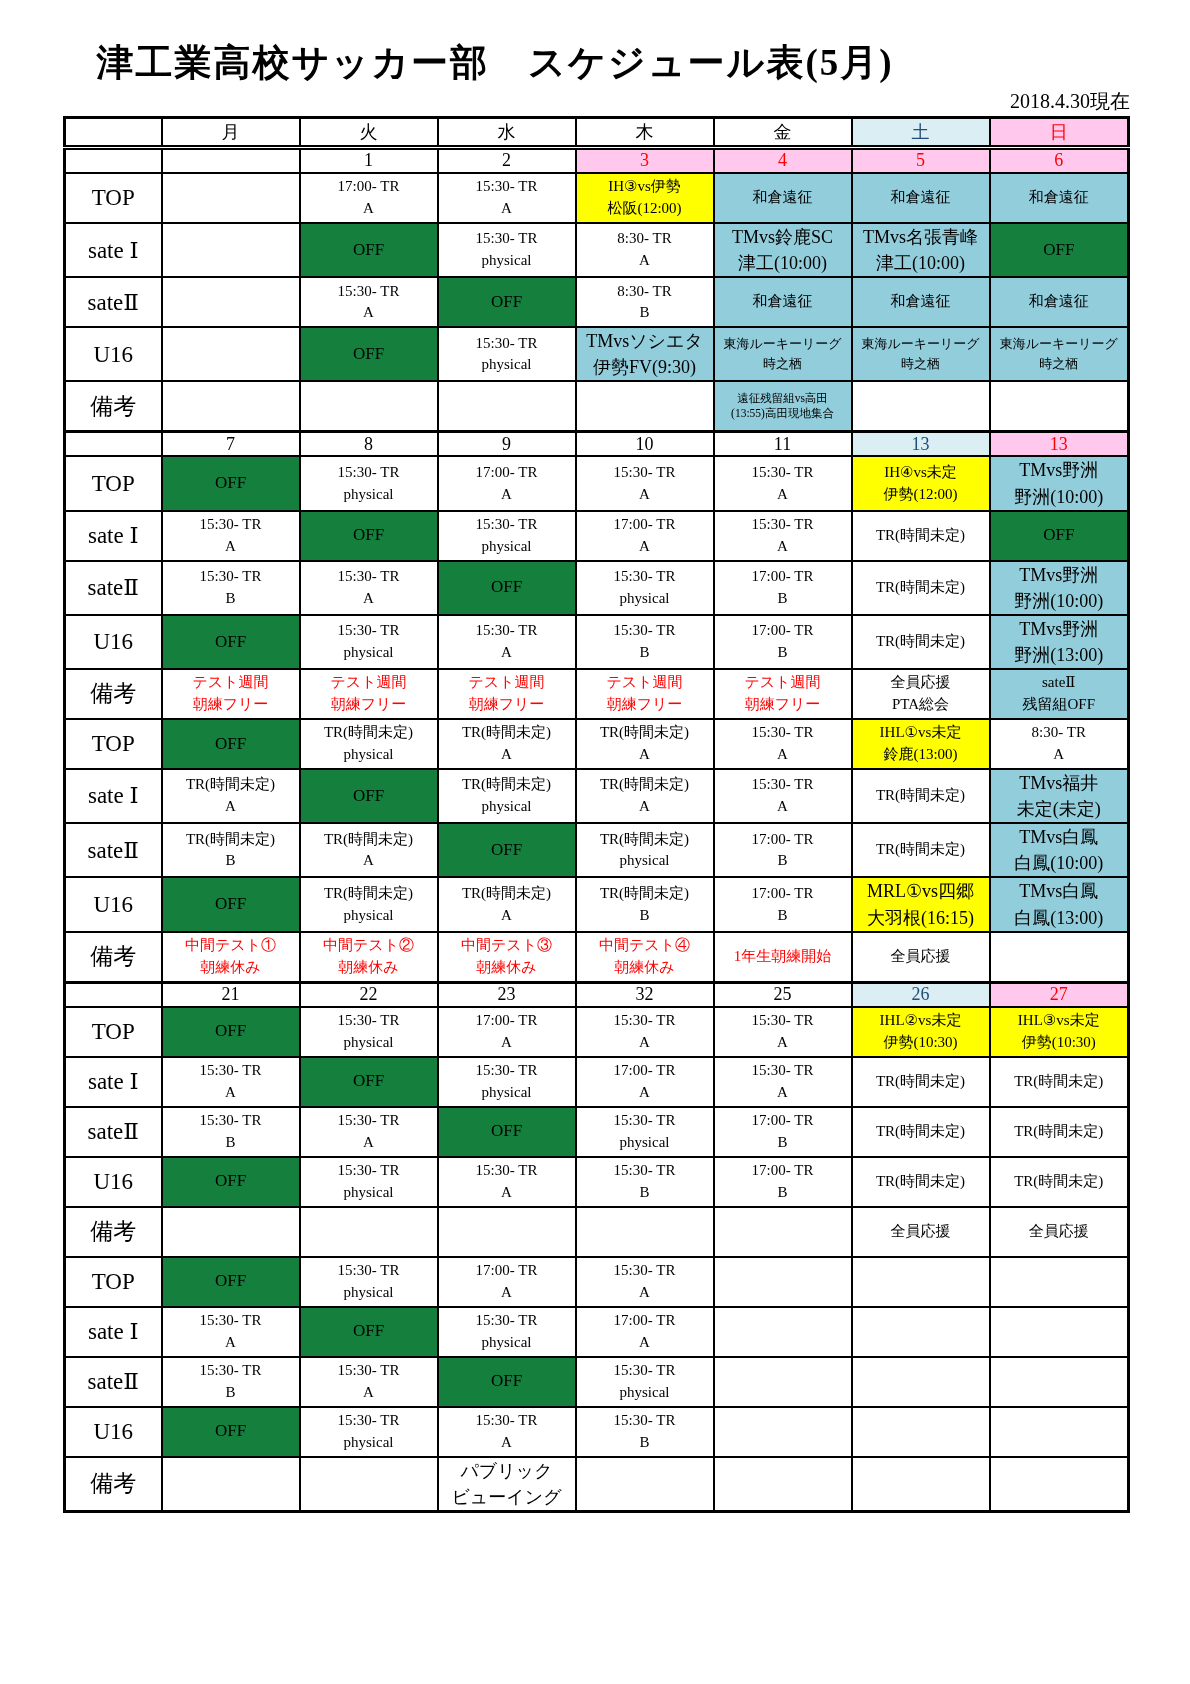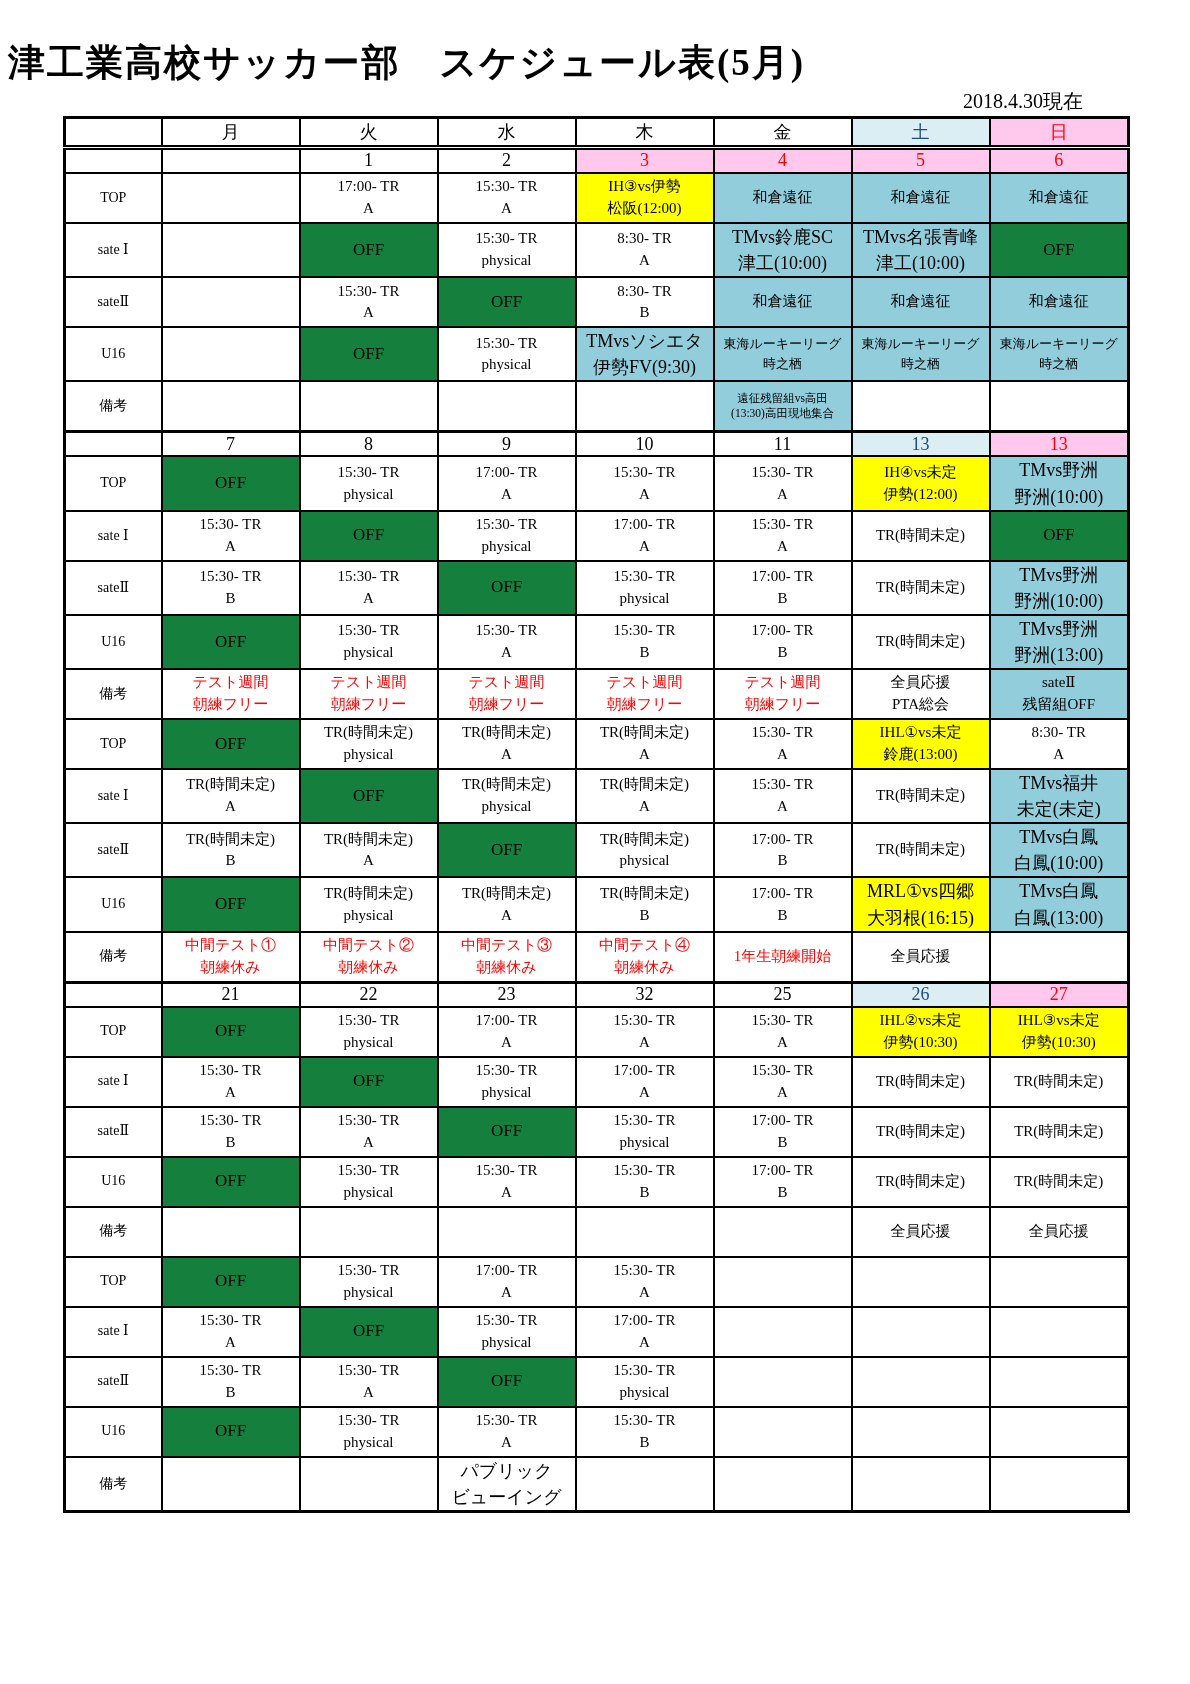--- a/index.html
+++ b/index.html
@@ -1,41 +1,42 @@
 <!DOCTYPE html>
 <html><head>
 <meta charset="utf-8">
 <style>
   html,body{margin:0;padding:0;}
   body{
     width:1190px;height:1684px;background:#ffffff;position:relative;
     font-family:"Liberation Serif","DejaVu Serif",serif;color:#000;
   }
   .page-title{
-    position:absolute;top:38px;left:8px;width:958px;text-align:left;
+    position:absolute;top:38px;left:16px;width:958px;text-align:center;
     font-size:37px;font-weight:bold;letter-spacing:2px;
   }
   .as-of{
     position:absolute;top:88px;left:0;width:1083px;text-align:right;
     font-size:20px;
+    padding-left:47px;
   }
   table.schedule{
     position:absolute;left:63px;top:116px;width:1064px;
     border-collapse:collapse;table-layout:fixed;
     border:3px solid #000;
   }
   td{
     border:2px solid #000;text-align:center;vertical-align:middle;
     white-space:pre-line;font-size:15px;line-height:1.45;padding:0 1px;
     overflow:hidden;
   }
   tr.day-header td{height:24px;font-size:18px;border-bottom:5px double #000;}
   tr.dates td{height:22px;font-size:18px;border-top:3px solid #000;line-height:1.1;}
   tr.content td{height:48px;}
-  td.label-cell{font-size:14px;background:#fff;}
+  td.label-cell{font-size:23px;background:#fff;}
   td.off{font-size:17px;}
   .bg-green{background:#15803d;}
   .bg-blue{background:#92cddc;}
   .bg-yellow{background:#ffff00;}
   .bg-lightblue{background:#daeef3;}
   .bg-pink{background:#ffc8ec;}
   .fg-red{color:#ff0000;}
   .fg-blue{color:#1f4e79;}
   .sz-sm{font-size:11.5px;line-height:1.35;}
   .sz-md{font-size:13px;line-height:1.6;}
@@ -133,21 +134,21 @@
         <td class="bg-blue sz-md">東海ルーキーリーグ
 時之栖</td>
       </tr>
       <tr class="content">
         <td class="label-cell">備考</td>
         <td></td>
         <td></td>
         <td></td>
         <td></td>
         <td class="bg-blue sz-sm">遠征残留組vs高田
-(13:30)高田現地集合</td>
+(13:55)高田現地集合</td>
         <td></td>
         <td></td>
       </tr>
       <tr class="dates">
         <td class="label-cell"></td>
         <td>7</td>
         <td>8</td>
         <td>9</td>
         <td>10</td>
         <td>11</td>

